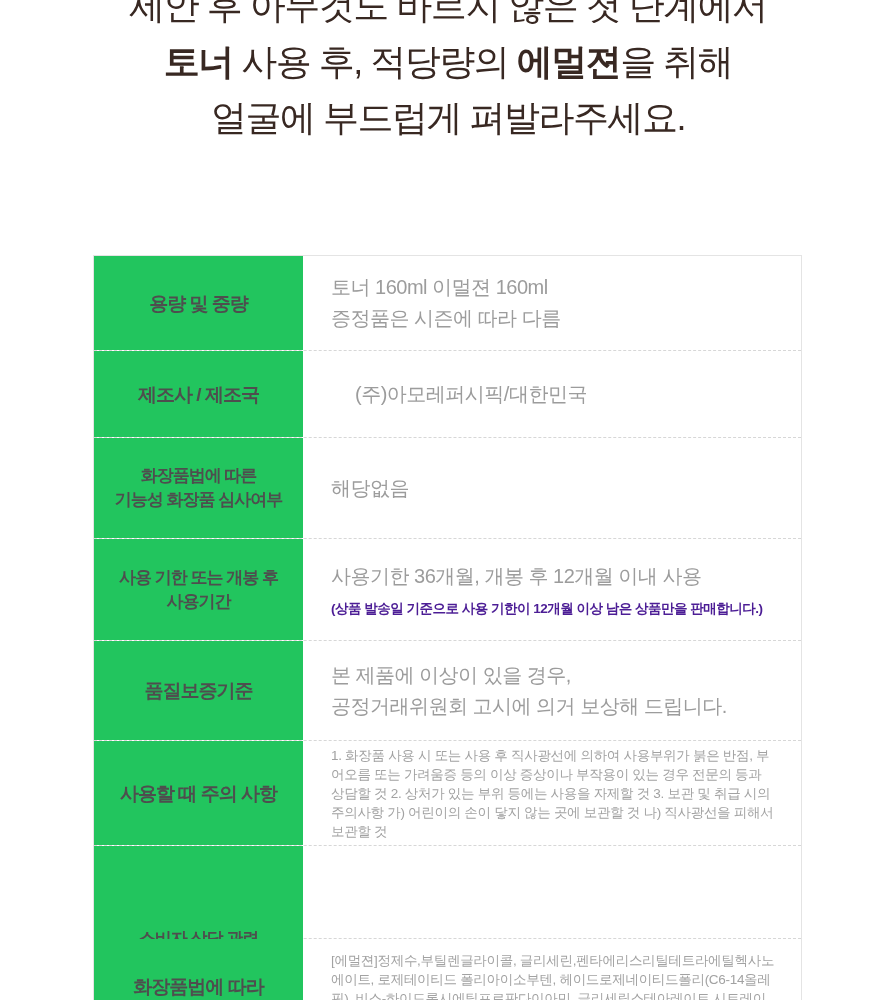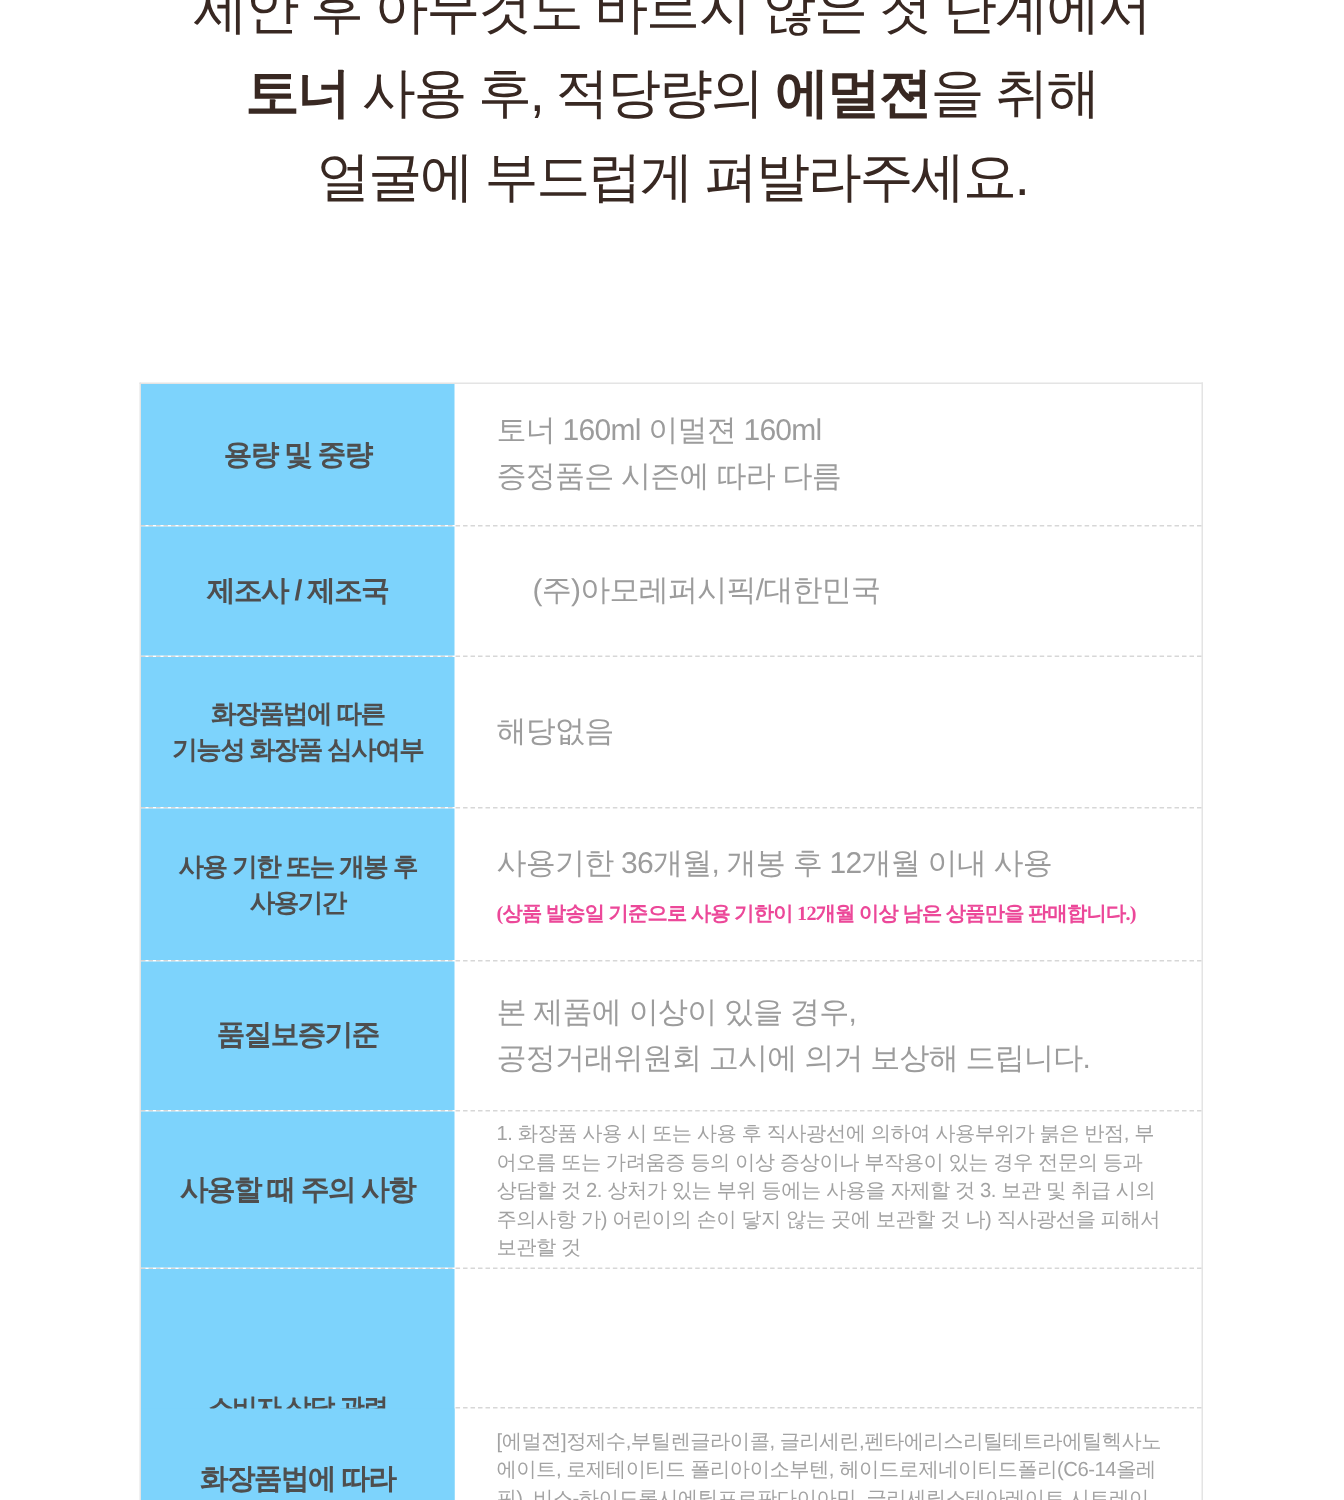--- a/index.html
+++ b/index.html
@@ -50,21 +50,21 @@
   .r3 { height: 101px; }
   .r4 { height: 102px; }
   .r5 { height: 100px; }
   .r6 { height: 105px; }
   .r7 { height: 93px; flex-direction: column; }
   .r8 { height: 150px; border-bottom: none; }
 
   .cell-label {
     flex: 0 0 209px;
     width: 209px;
-    background: #7dd3fc;
+    background: #22c55e;
     display: flex;
     flex-direction: column;
     justify-content: center;
     align-items: center;
     text-align: center;
     color: #4e4e4e;
     font-weight: 700;
     font-size: 19px;
     line-height: 27px;
     letter-spacing: -1px;
@@ -78,24 +78,23 @@
     justify-content: center;
     padding: 0 24px 0 28px;
     color: #9c9c9c;
     font-size: 20px;
     line-height: 31px;
     letter-spacing: -0.5px;
   }
   .note {
     font-size: 13.5px;
     line-height: 20px;
-    color: #ec4899;
+    color: #4c1d95;
     font-weight: 700;
     margin-top: 7px;
-    font-family: Liberation Serif, serif;
   }
   .small-text {
     font-size: 13.5px;
     line-height: 19px;
     color: #a2a2a2;
     letter-spacing: -0.3px;
   }
   .phone { font-size: 26px; letter-spacing: 0.5px; margin-left: 12px; }
 
   

